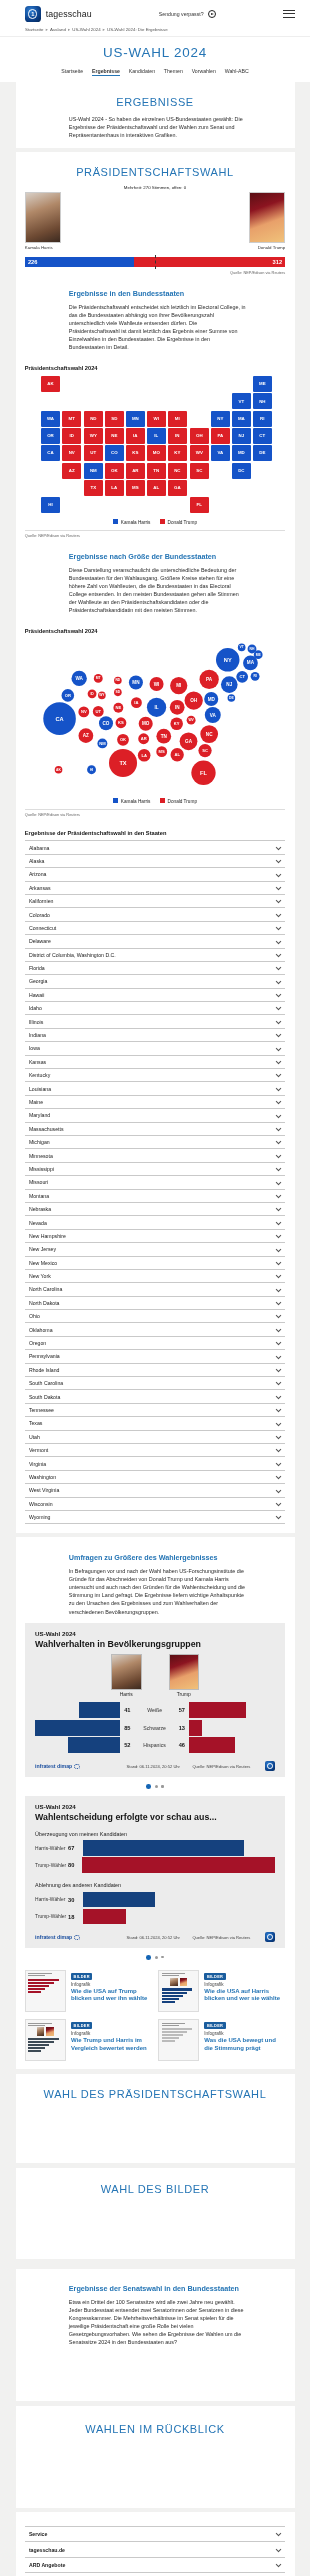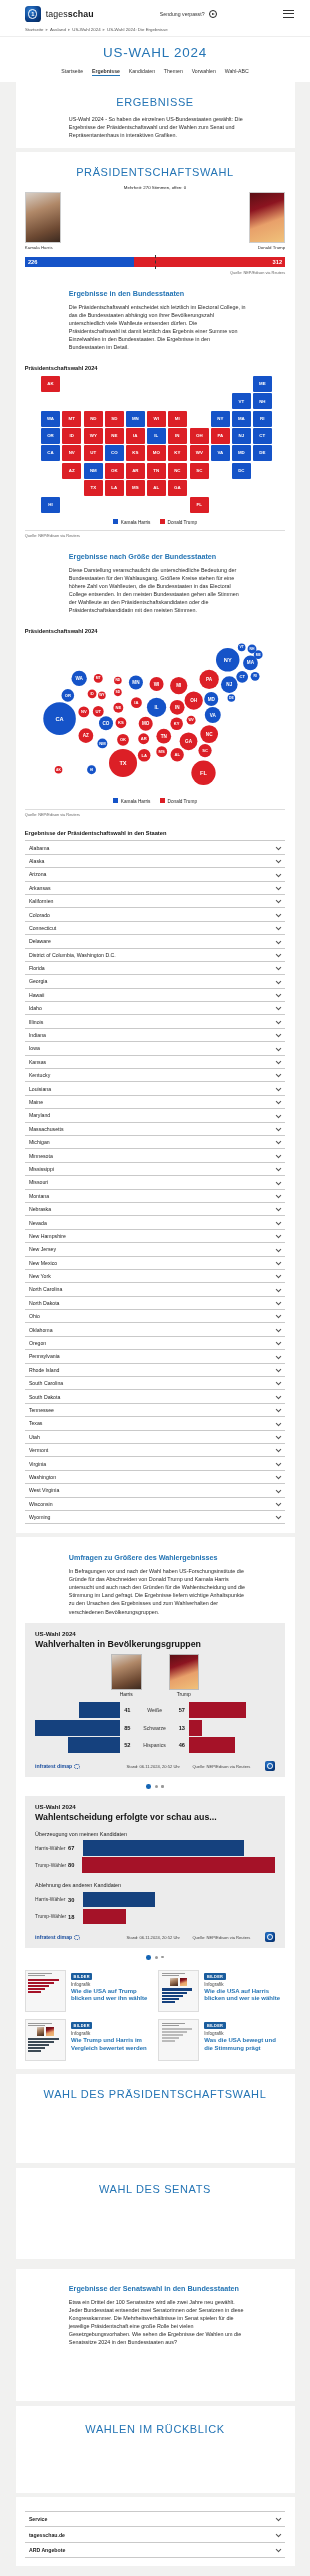--- a/index.html
+++ b/index.html
@@ -5,21 +5,21 @@
   * { box-sizing: border-box; margin: 0; padding: 0; }
   html,body { background:#f1f1f0; font-family:"Liberation Sans","DejaVu Sans",sans-serif; color:#2b2b2b; }
   body { width:310px; margin:0 auto; }
 
   
   .site-header { background:#fff; padding:5.2px 0 0; }
   .topbar { display:flex; align-items:center; padding:1px 15.5px 3.1px 25px; }
   .logo-box { width:15.5px; height:15.5px; border-radius:3.6px; background:radial-gradient(circle at 35% 30%, #2f7fd4, #0a3f88 60%, #052554); display:flex; align-items:center; justify-content:center; }
   .logo-globe { width:9.3px; height:9.3px; border:1px solid #fff; border-radius:50%; color:#fff; font-size:5.7px; font-weight:bold; display:flex; align-items:center; justify-content:center; }
   .wordmark { font-size:8.8px; color:#1a1a1a; margin-left:5.2px; letter-spacing:0.1px; }
-  .wordmark b { font-weight:700; }
+  .wordmark b { font-weight:400; }
   .missed { margin-left:auto; margin-right:4.1px; font-size:5.2px; color:#333; }
   .play-icon { width:8.3px; height:8.3px; border:0.8px solid #222; border-radius:50%; display:inline-flex; align-items:center; justify-content:center; }
   .play-icon i { display:block; width:0; height:0; border-left:3.1px solid #222; border-top:1.8px solid transparent; border-bottom:1.8px solid transparent; margin-left:1px; }
   .burger { margin-left:auto; width:11.4px; display:flex; flex-direction:column; gap:2.1px; cursor:pointer; }
   .burger span { height:1.1px; background:#333; display:block; }
   .crumbs { padding:2.1px 25px 4.1px; font-size:4.4px; color:#555; border-bottom:0.5px solid #eee; }
   .crumbs .sep { color:#999; margin:0 2.1px; }
   .page-title { text-align:center; font-size:13.4px; font-weight:300; letter-spacing:0.8px; color:#2575b5; padding:8.3px 0 5.2px; }
   .subnav { display:flex; justify-content:center; gap:8.8px; padding:2.1px 0 6.2px; font-size:5.2px; color:#333; }
   .subnav .item { padding-bottom:1.6px; cursor:pointer; }
@@ -737,29 +737,29 @@
       </div>
     </div>
 </div>
 
 <div class="card" style="height:89px">
   <div class="sec-title">WAHL DES PRÄSIDENTSCHAFTSWAHL</div>
   <div class="empty-tall"></div>
 </div>
 
 <div class="card" style="height:91px">
-  <div class="sec-title" style="margin-top:7.2px">WAHL DES SENATS</div>
+  <div class="sec-title" style="margin-top:7.2px">WAHL DES BILDER</div>
 </div>
 
 <div class="card" style="height:132px; margin-top:10.3px">
   <div class="h2blue" style="margin-top:6.2px">Ergebnisse der Senatswahl in den Bundesstaaten</div>
   <p class="para">Etwa ein Drittel der 100 Senatssitze wird alle zwei Jahre neu gewählt. Jeder Bundesstaat entsendet zwei Senatorinnen oder Senatoren in diese Kongresskammer. Die Mehrheitsverhältnisse im Senat spielen für die jeweilige Präsidentschaft eine große Rolle bei vielen Gesetzgebungsvorhaben. Wie sehen die Ergebnisse der Wahlen um die Senatssitze 2024 in den Bundesstaaten aus?</p>
 </div>
 
-<div class="card" style="height:87px">
+<div class="card" style="height:102px">
   <div class="sec-title" style="margin-top:9.3px">WAHLEN IM RÜCKBLICK</div>
 </div>
 
 <div class="site-footer">
   <div class="acc" id="footer-accordion">
       <div class="acc-row" style="height: 15.5px;">
         <span class="lbl" style="font-weight: bold;">Service</span>
         <span class="chev"></span>
       </div>
       <div class="acc-row" style="height: 15.5px;">

